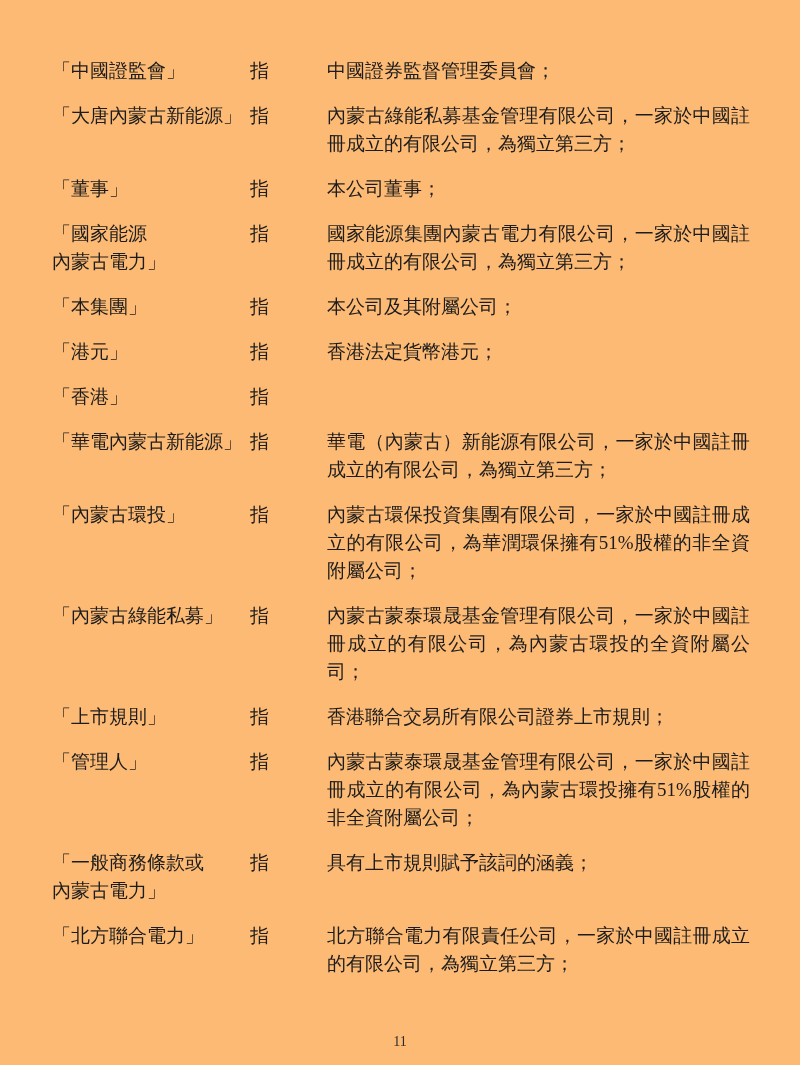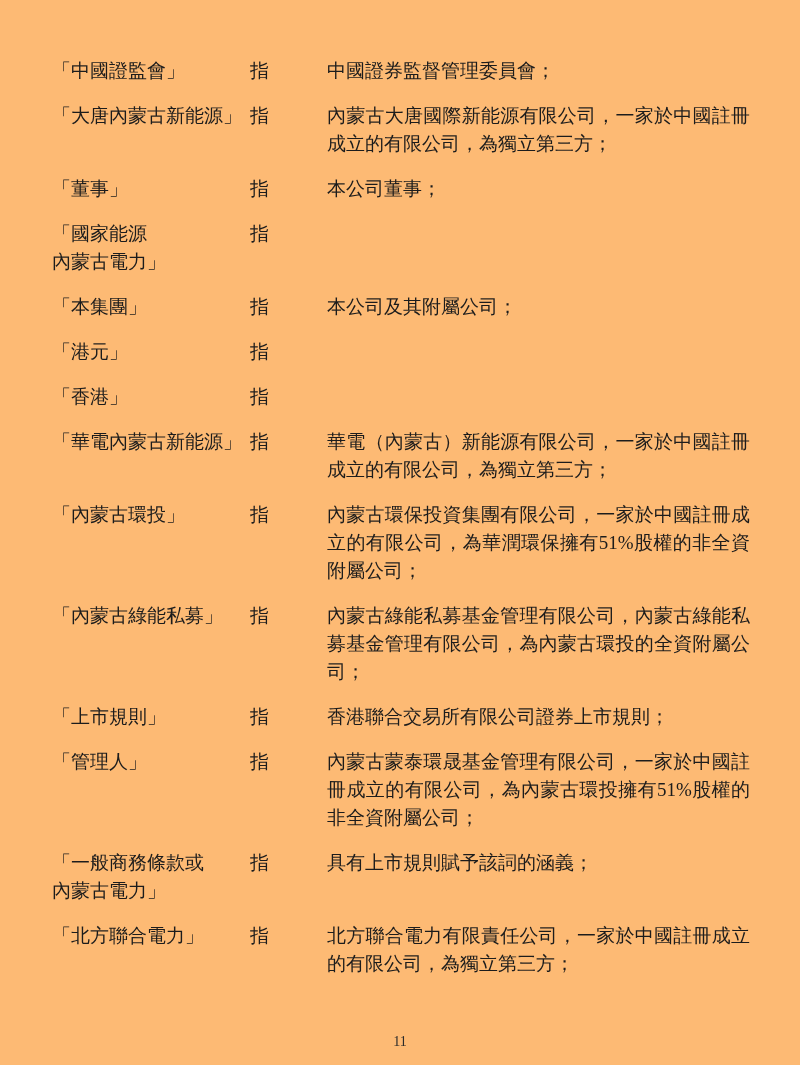--- a/index.html
+++ b/index.html
@@ -63,44 +63,46 @@
 
       <div class="def-row">
         <div class="def-term">「中國證監會」</div>
         <div class="def-sep">指</div>
         <div class="def-text">中國證券監督管理委員會；</div>
       </div>
 
       <div class="def-row">
         <div class="def-term">「大唐內蒙古新能源」</div>
         <div class="def-sep">指</div>
-        <div class="def-text">內蒙古大唐國際新能源有限公司，一家於中國註冊成立的有限公司，為獨立第三方；</div>
+        <div class="def-text">內蒙古綠能私募基金管理有限公司，一家於中國註冊成立的有限公司，為獨立第三方；</div>
       </div>
 
       <div class="def-row">
         <div class="def-term">「董事」</div>
         <div class="def-sep">指</div>
         <div class="def-text">本公司董事；</div>
       </div>
 
       <div class="def-row">
         <div class="def-term">「國家能源
 內蒙古電力」</div>
         <div class="def-sep">指</div>
+        <div class="def-text">國家能源集團內蒙古電力有限公司，一家於中國註冊成立的有限公司，為獨立第三方；</div>
       </div>
 
       <div class="def-row">
         <div class="def-term">「本集團」</div>
         <div class="def-sep">指</div>
         <div class="def-text">本公司及其附屬公司；</div>
       </div>
 
       <div class="def-row">
         <div class="def-term">「港元」</div>
         <div class="def-sep">指</div>
+        <div class="def-text">香港法定貨幣港元；</div>
       </div>
 
       <div class="def-row">
         <div class="def-term">「香港」</div>
         <div class="def-sep">指</div>
       </div>
 
       <div class="def-row">
         <div class="def-term">「華電內蒙古新能源」</div>
         <div class="def-sep">指</div>
@@ -109,21 +111,21 @@
 
       <div class="def-row">
         <div class="def-term">「內蒙古環投」</div>
         <div class="def-sep">指</div>
         <div class="def-text">內蒙古環保投資集團有限公司，一家於中國註冊成立的有限公司，為華潤環保擁有51%股權的非全資附屬公司；</div>
       </div>
 
       <div class="def-row">
         <div class="def-term">「內蒙古綠能私募」</div>
         <div class="def-sep">指</div>
-        <div class="def-text">內蒙古綠能私募基金管理有限公司，內蒙古綠能私募基金管理有限公司，為內蒙古環投的全資附屬公司；</div>
+        <div class="def-text">內蒙古蒙泰環晟基金管理有限公司，一家於中國註冊成立的有限公司，為內蒙古環投的全資附屬公司；</div>
       </div>
 
       <div class="def-row">
         <div class="def-term">「上市規則」</div>
         <div class="def-sep">指</div>
         <div class="def-text">香港聯合交易所有限公司證券上市規則；</div>
       </div>
 
       <div class="def-row">
         <div class="def-term">「管理人」</div>

